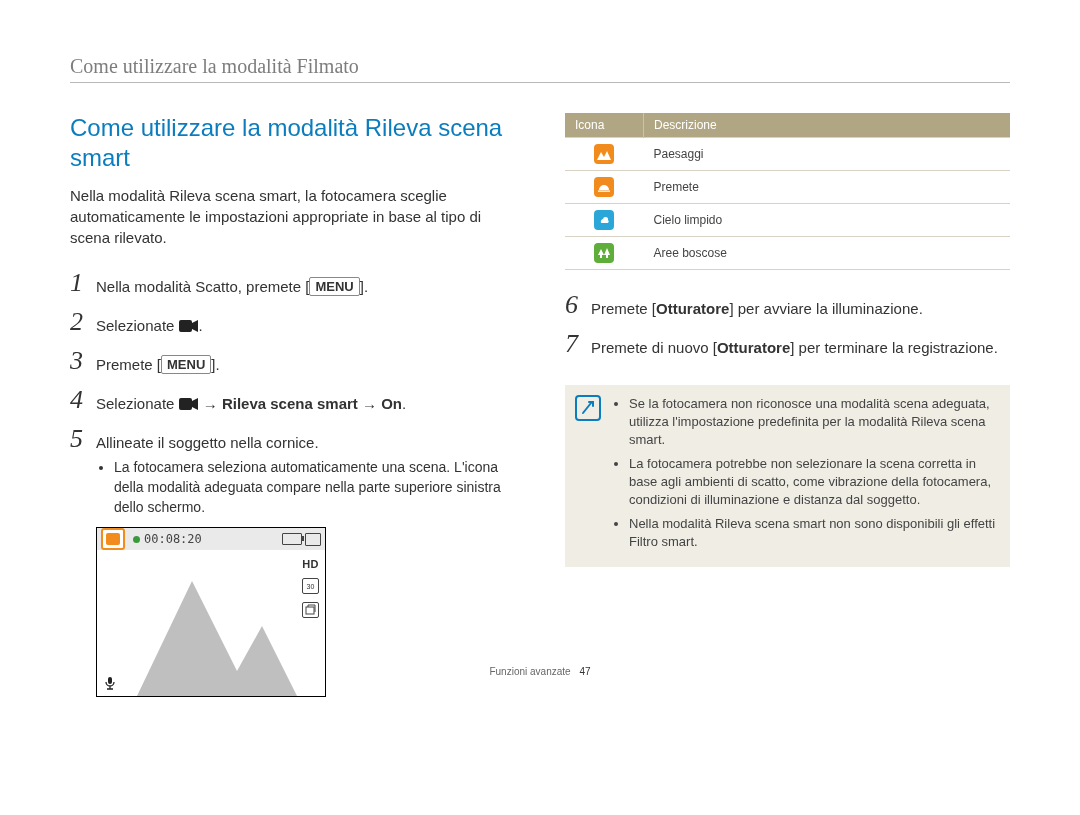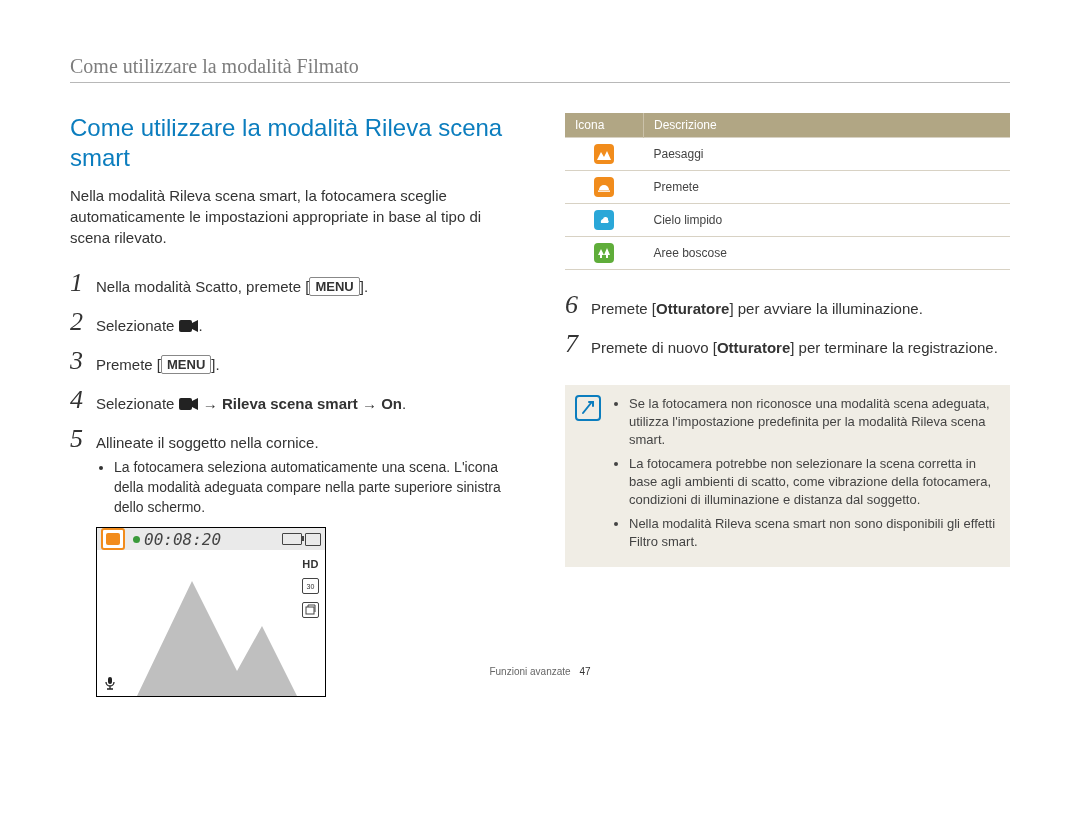--- a/index.html
+++ b/index.html
@@ -132,23 +132,22 @@
     border-radius: 2px;
   }
   .scr-rec {
     width: 7px; height: 7px;
     border-radius: 50%;
     background: #3a9a3a;
     margin: 0 4px 0 8px;
   }
   .scr-time {
     font-family: monospace;
-    font-size: 16px;
+    font-size: 12px;
     color: #444;
-    font-style: italic;
   }
   .scr-right-top {
     margin-left: auto;
     display: flex;
     gap: 3px;
   }
   .scr-batt {
     width: 18px; height: 10px;
     border: 1px solid #444;
     border-radius: 1px;

